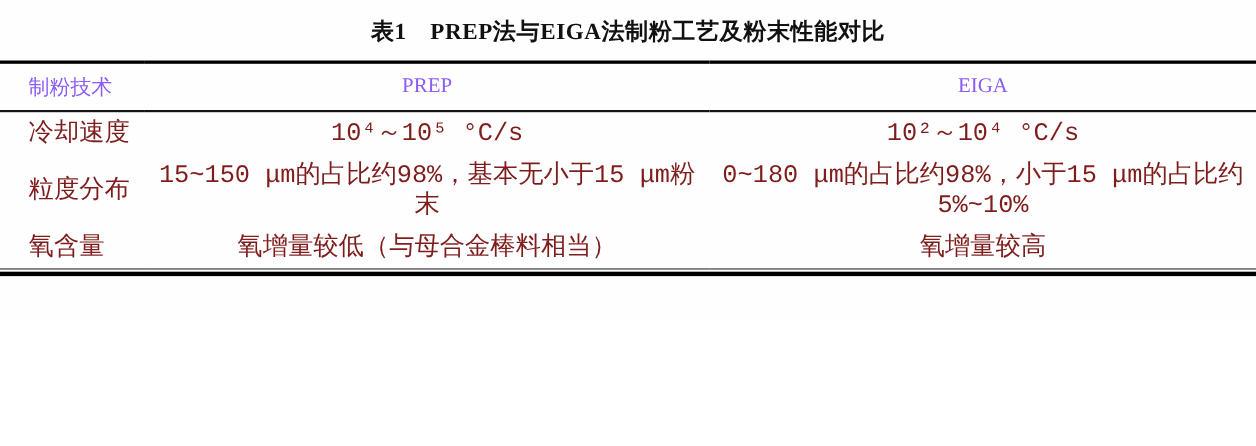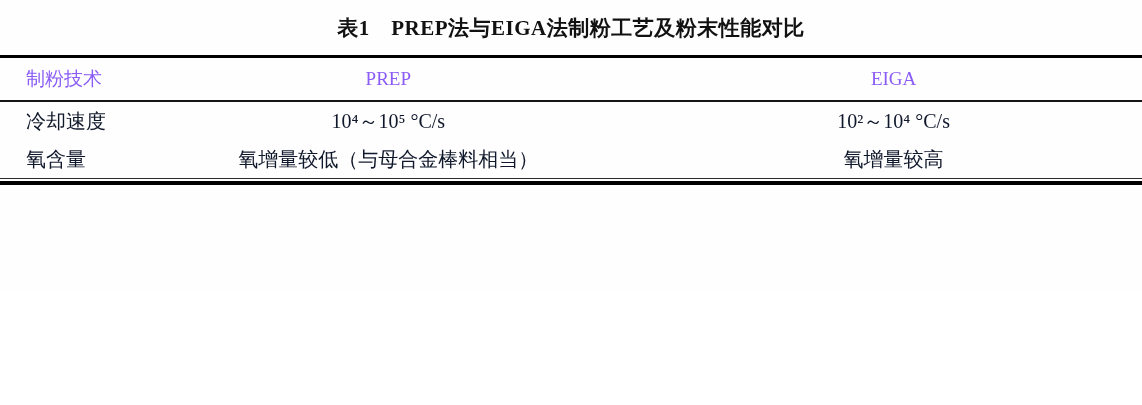--- a/index.html
+++ b/index.html
@@ -44,27 +44,28 @@
   thead tr { border-bottom: 2px solid #151515; } 
   th {
     font-weight: normal;
     font-size: 19px;
     padding: 8px 4px;
     text-align: center;
     vertical-align: middle;
     color: #8b5cf6;
   }
   td {
-    font-size: 20px;
+    font-size: 23px;
     line-height: 28px;
     padding: 5px 6px;
     text-align: center;
     vertical-align: middle;
     white-space: pre-line;
-    color: #0f172a;
+    color: #7f1d1d;
+    font-family: Liberation Mono, monospace;
   }
   th.col-label, td.col-label {
     text-align: left;
     padding-left: 26px;
     white-space: nowrap;
   }
 </style>
 </head>
 <body>
 
@@ -85,20 +86,26 @@
           <th>EIGA</th>
         </tr>
       </thead>
       <tbody id="table-body">
           <tr>
     <td class="col-label">冷却速度</td>
     <td class="cell-prep">10⁴～10⁵ °C/s</td>
     <td class="cell-eiga">10²～10⁴ °C/s</td>
   </tr>
           <tr>
+    <td class="col-label">粒度分布</td>
+    <td class="cell-prep">15~150 μm的占比约98%，基本无小于15 μm粉末</td>
+    <td class="cell-eiga">0~180 μm的占比约98%，小于15 μm的占比约
+5%~10%</td>
+  </tr>
+          <tr>
     <td class="col-label">氧含量</td>
     <td class="cell-prep">氧增量较低（与母合金棒料相当）</td>
     <td class="cell-eiga">氧增量较高</td>
   </tr>
         </tbody>
     </table>
   </div>
 </div>
 
 </body></html>

